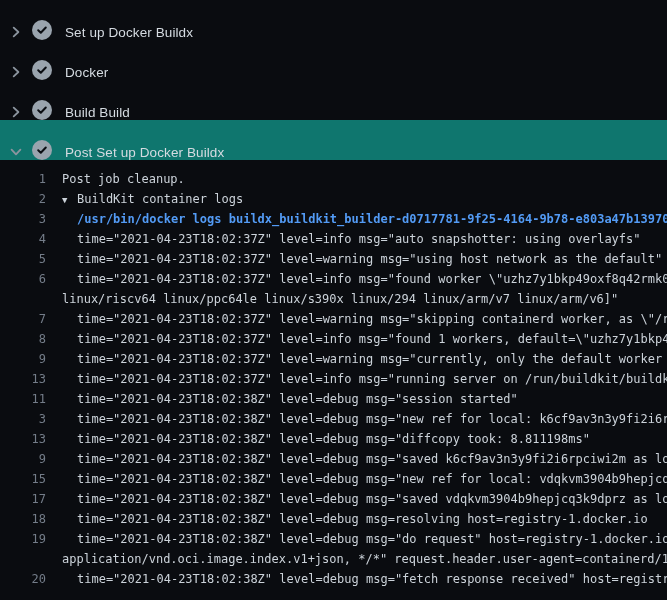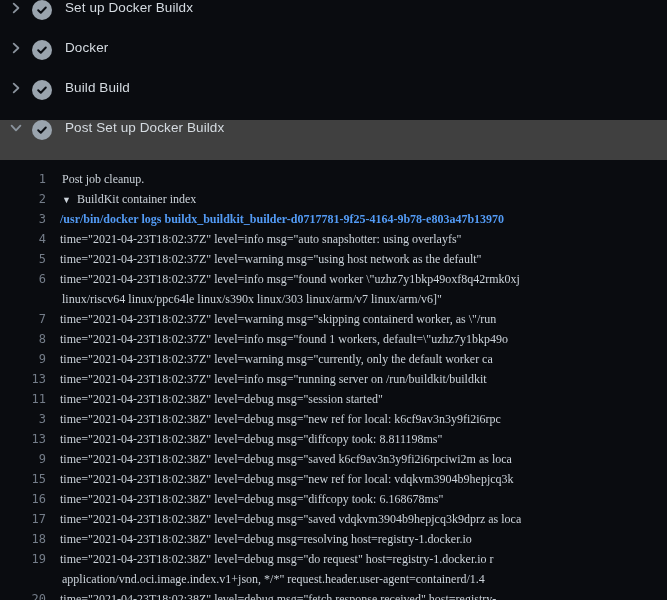--- a/index.html
+++ b/index.html
@@ -7,24 +7,24 @@
     width:667px;height:600px;overflow:hidden;
     background:#0a0c10;
     font-family:"Liberation Sans",sans-serif;
     -webkit-font-smoothing:antialiased;
   }
   .viewer{width:667px;height:600px;overflow:hidden;}
 
   
   .steps{}
   .step-row{
-    height:40px;display:flex;align-items:flex-start;
+    height:40px;display:flex;align-items:flex-end;
     padding:0 8px;cursor:pointer;box-sizing:border-box;
   }
-  .step-row.expanded{background:#404040;}
+  .step-row.expanded{background:#0f766e;}
   .chev{
     width:16px;height:16px;flex:0 0 16px;
     display:flex;align-items:center;justify-content:center;
   }
   .chev svg{display:block;}
   .check{
     width:20px;height:20px;flex:0 0 20px;margin-left:8px;
     display:flex;align-items:center;justify-content:center;
   }
   .step-label{
@@ -35,22 +35,22 @@
   .log{
     padding-top:9px;
     font-family:"DejaVu Sans Mono","Liberation Mono",monospace;
     font-size:12px;line-height:20px;color:#ccd3da;
   }
   .log-row{display:flex;height:20px;white-space:pre;overflow:hidden;}
   .lnum{
     flex:0 0 46px;width:46px;text-align:right;
     color:#747d89;cursor:pointer;user-select:none;
   }
-  .lcontent{padding-left:16px;overflow:hidden;font-family:Liberation Serif, serif;}
-  .lcontent.ind1{padding-left:14px;}
+  .lcontent{padding-left:16px;overflow:hidden;}
+  .lcontent.ind1{padding-left:31px;}
   .lcontent.command{color:#539bf5;font-weight:600;}
   .gmarker{
     display:inline-block;width:15px;font-size:9px;color:#ccd3da;cursor:pointer;
   }
 </style>
 </head>
 <body>
 
 <div class="viewer">
   <div class="steps">
@@ -106,35 +106,34 @@
           <svg width="20" height="20" viewBox="0 0 20 20">
             <circle cx="10" cy="10" r="10" fill="#9aa4ae"></circle>
             <path d="M6.2 10.3 L8.8 12.8 L13.8 7.5" fill="none" stroke="#0b0e13" stroke-width="2" stroke-linecap="round" stroke-linejoin="round"></path>
           </svg>
         </span>
         <span class="step-label">Post Set up Docker Buildx</span>
       </div>
     </div>
   <div class="log">
       <div class="log-row"><span class="lnum">1</span><span class="lcontent">Post job cleanup.</span></div>
-      <div class="log-row"><span class="lnum">2</span><span class="lcontent"><span class="gmarker">▼</span><span>BuildKit container index</span></span></div>
+      <div class="log-row"><span class="lnum">2</span><span class="lcontent"><span class="gmarker">▼</span><span>BuildKit container logs</span></span></div>
       <div class="log-row"><span class="lnum">3</span><span class="lcontent ind1 command">/usr/bin/docker logs buildx_buildkit_builder-d0717781-9f25-4164-9b78-e803a47b13970</span></div>
       <div class="log-row"><span class="lnum">4</span><span class="lcontent ind1">time="2021-04-23T18:02:37Z" level=info msg="auto snapshotter: using overlayfs"</span></div>
       <div class="log-row"><span class="lnum">5</span><span class="lcontent ind1">time="2021-04-23T18:02:37Z" level=warning msg="using host network as the default"</span></div>
       <div class="log-row"><span class="lnum">6</span><span class="lcontent ind1">time="2021-04-23T18:02:37Z" level=info msg="found worker \"uzhz7y1bkp49oxf8q42rmk0xj</span></div>
-      <div class="log-row"><span class="lnum"></span><span class="lcontent">linux/riscv64 linux/ppc64le linux/s390x linux/303 linux/arm/v7 linux/arm/v6]"</span></div>
+      <div class="log-row"><span class="lnum"></span><span class="lcontent">linux/riscv64 linux/ppc64le linux/s390x linux/294 linux/arm/v7 linux/arm/v6]"</span></div>
       <div class="log-row"><span class="lnum">7</span><span class="lcontent ind1">time="2021-04-23T18:02:37Z" level=warning msg="skipping containerd worker, as \"/run</span></div>
       <div class="log-row"><span class="lnum">8</span><span class="lcontent ind1">time="2021-04-23T18:02:37Z" level=info msg="found 1 workers, default=\"uzhz7y1bkp49o</span></div>
       <div class="log-row"><span class="lnum">9</span><span class="lcontent ind1">time="2021-04-23T18:02:37Z" level=warning msg="currently, only the default worker ca</span></div>
       <div class="log-row"><span class="lnum">13</span><span class="lcontent ind1">time="2021-04-23T18:02:37Z" level=info msg="running server on /run/buildkit/buildkit</span></div>
       <div class="log-row"><span class="lnum">11</span><span class="lcontent ind1">time="2021-04-23T18:02:38Z" level=debug msg="session started"</span></div>
       <div class="log-row"><span class="lnum">3</span><span class="lcontent ind1">time="2021-04-23T18:02:38Z" level=debug msg="new ref for local: k6cf9av3n3y9fi2i6rpc</span></div>
       <div class="log-row"><span class="lnum">13</span><span class="lcontent ind1">time="2021-04-23T18:02:38Z" level=debug msg="diffcopy took: 8.811198ms"</span></div>
       <div class="log-row"><span class="lnum">9</span><span class="lcontent ind1">time="2021-04-23T18:02:38Z" level=debug msg="saved k6cf9av3n3y9fi2i6rpciwi2m as loca</span></div>
       <div class="log-row"><span class="lnum">15</span><span class="lcontent ind1">time="2021-04-23T18:02:38Z" level=debug msg="new ref for local: vdqkvm3904b9hepjcq3k</span></div>
-      <div class="log-row"><span class="lnum">16</span><span class="lcontent ind1">time="2021-04-23T18:02:38Z" level=debug msg="diffcopy took: 6.168678ms"</span></div>
       <div class="log-row"><span class="lnum">17</span><span class="lcontent ind1">time="2021-04-23T18:02:38Z" level=debug msg="saved vdqkvm3904b9hepjcq3k9dprz as loca</span></div>
       <div class="log-row"><span class="lnum">18</span><span class="lcontent ind1">time="2021-04-23T18:02:38Z" level=debug msg=resolving host=registry-1.docker.io</span></div>
       <div class="log-row"><span class="lnum">19</span><span class="lcontent ind1">time="2021-04-23T18:02:38Z" level=debug msg="do request" host=registry-1.docker.io r</span></div>
       <div class="log-row"><span class="lnum"></span><span class="lcontent">application/vnd.oci.image.index.v1+json, */*" request.header.user-agent=containerd/1.4</span></div>
       <div class="log-row"><span class="lnum">20</span><span class="lcontent ind1">time="2021-04-23T18:02:38Z" level=debug msg="fetch response received" host=registry-</span></div>
     </div>
 </div>
 
 </body></html>

